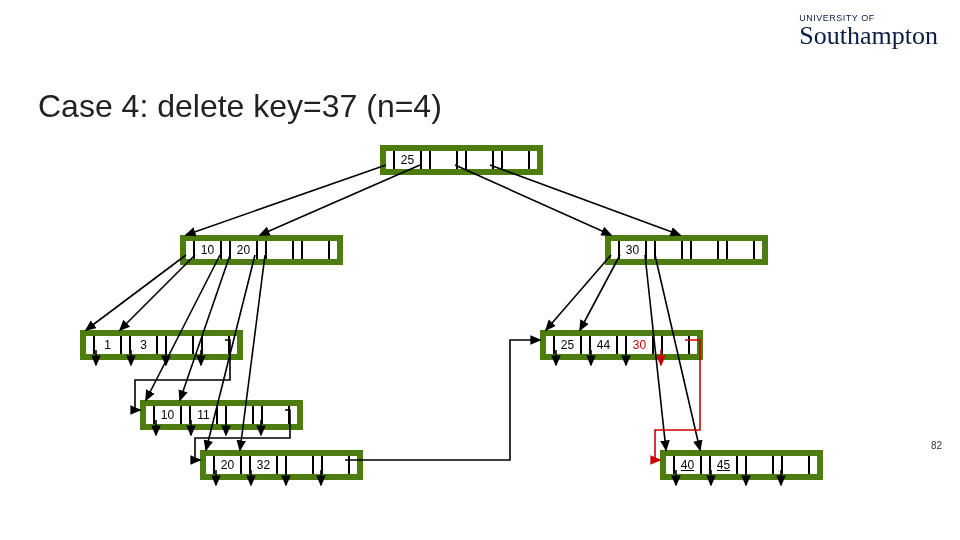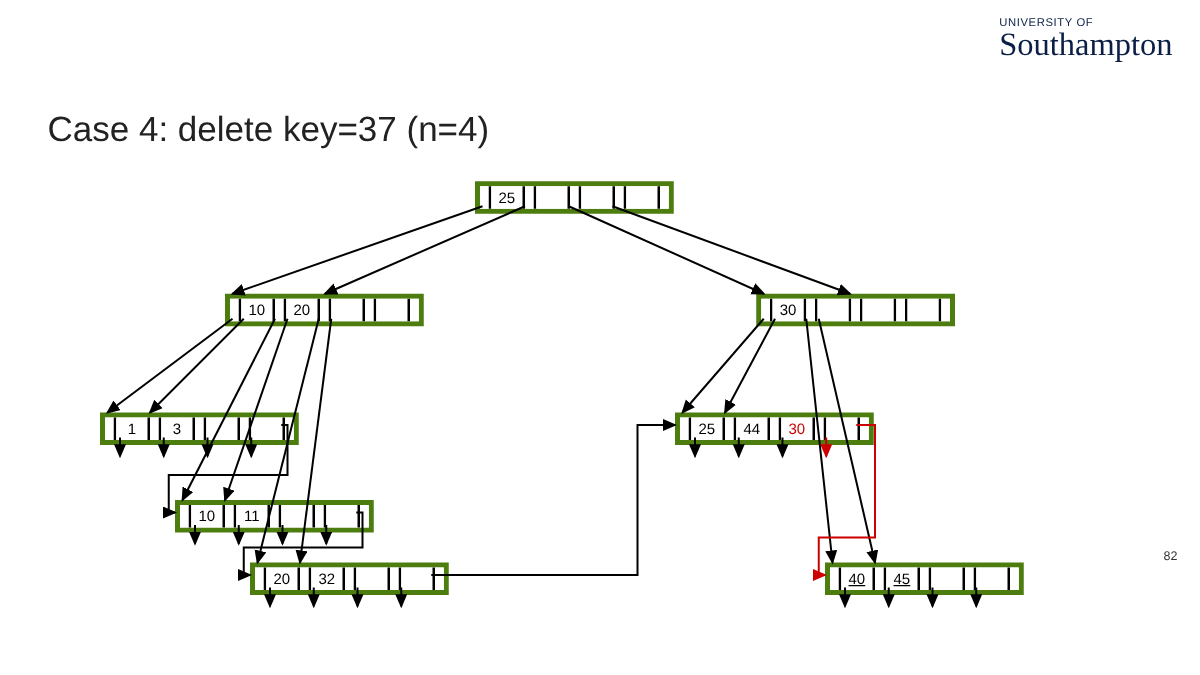--- a/index.html
+++ b/index.html
@@ -1,25 +1,25 @@
 <!DOCTYPE html>
 <html><head>
 <meta charset="utf-8">
 <style>
   html,body{margin:0;padding:0;width:960px;height:540px;background:#fff;font-family:Verdana,Geneva,sans-serif;overflow:hidden}
   .slide{position:relative;width:960px;height:459px}
   .logo{position:absolute;top:14px;right:22px;text-align:left;line-height:1}
   .logo .small{font-size:9px;color:#0a1e46;letter-spacing:0.5px}
   .logo .big{font-size:26px;font-weight:400;color:#0a1e46;font-family:Georgia,serif}
   .logo .big b{font-weight:400}
-  .title{position:absolute;left:38px;top:88px;font-size:28px;color:#222;font-family:Verdana,Geneva,sans-serif}
+  .title{position:absolute;left:38px;top:88px;font-size:32px;color:#222;font-family:Verdana,Geneva,sans-serif}
   .pagenum{position:absolute;right:18px;bottom:8px;font-size:10px;color:#333}
   .diagram{position:absolute;left:0;top:0}
   .node{position:absolute}
-  .node .cells{display:flex;border:4px solid #4d7c0f}
+  .node .cells{display:flex;border:6px solid #4d7c0f}
   .cell{height:18px;border-right:2px solid #000;background:#fff;display:flex;align-items:center;justify-content:center;font-size:12px;font-family:Verdana,Geneva,sans-serif}
   .cell.key{width:25px}
   .cell.ptr{width:7px}
   .cell:last-child{border-right:none}
   .red{color:#c00}
   svg{position:absolute;left:0;top:0;pointer-events:none}
 </style>
 </head>
 <body>
 

